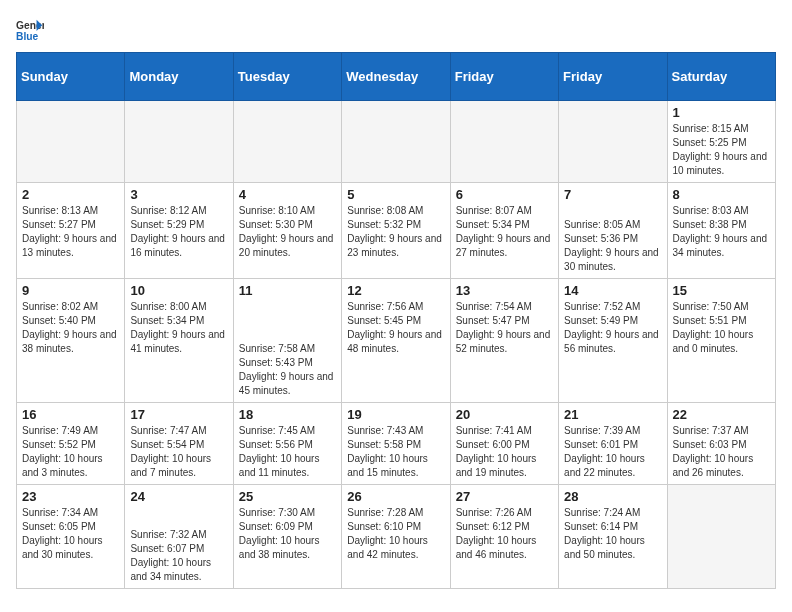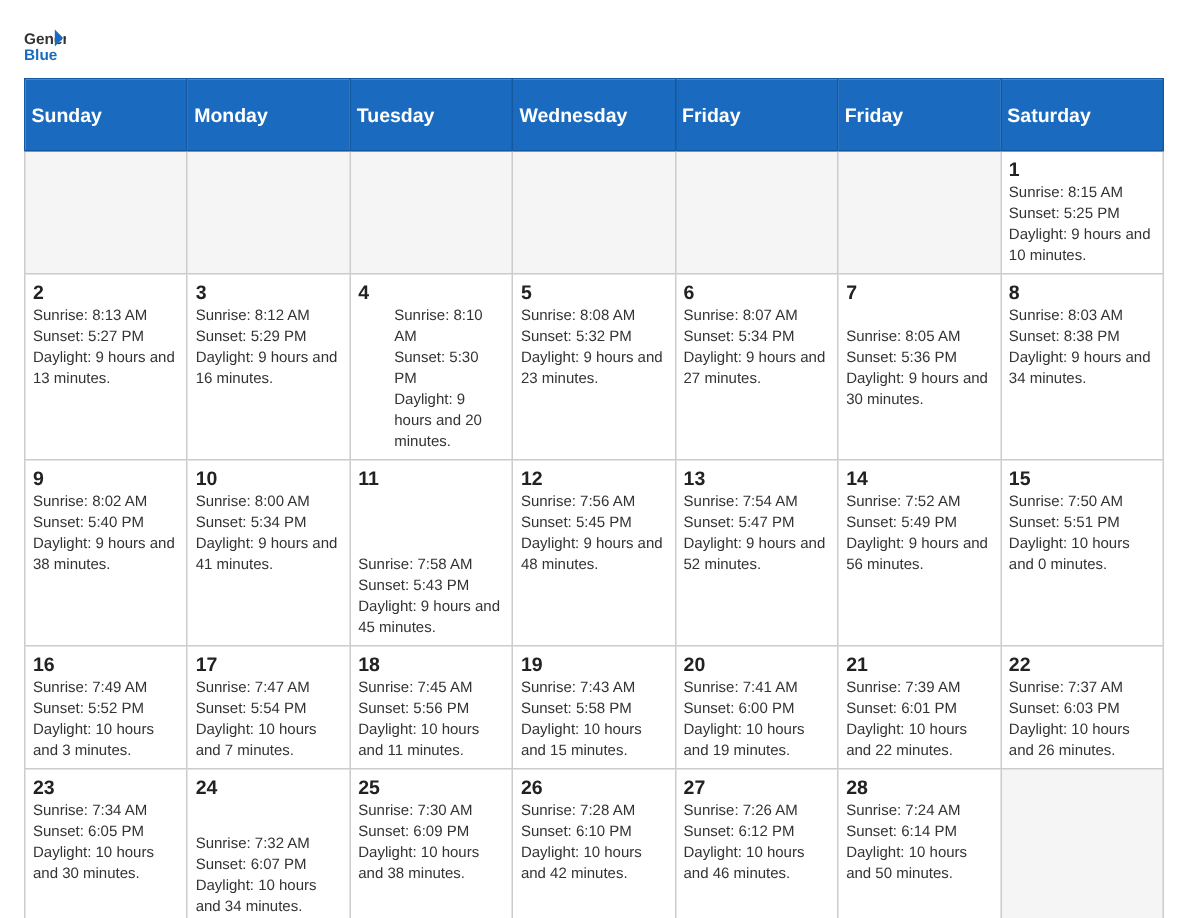--- a/index.html
+++ b/index.html
@@ -129,21 +129,21 @@
 Daylight: 9 hours and 13 minutes.</div>
         </td>
         <td>
           <span class="day-num">3</span>
           <div class="day-info" style="white-space: pre-line;">Sunrise: 8:12 AM
 Sunset: 5:29 PM
 Daylight: 9 hours and 16 minutes.</div>
         </td>
         <td>
           <span class="day-num">4</span>
-          <div class="day-info" style="white-space: pre-line; margin-left: 24px;">Sunrise: 8:10 AM
+          <div class="day-info" style="white-space: pre-line;">Sunrise: 8:10 AM
 Sunset: 5:30 PM
 Daylight: 9 hours and 20 minutes.</div>
         </td>
         <td>
           <span class="day-num">5</span>
           <div class="day-info" style="white-space: pre-line;">Sunrise: 8:08 AM
 Sunset: 5:32 PM
 Daylight: 9 hours and 23 minutes.</div>
         </td>
         <td>

